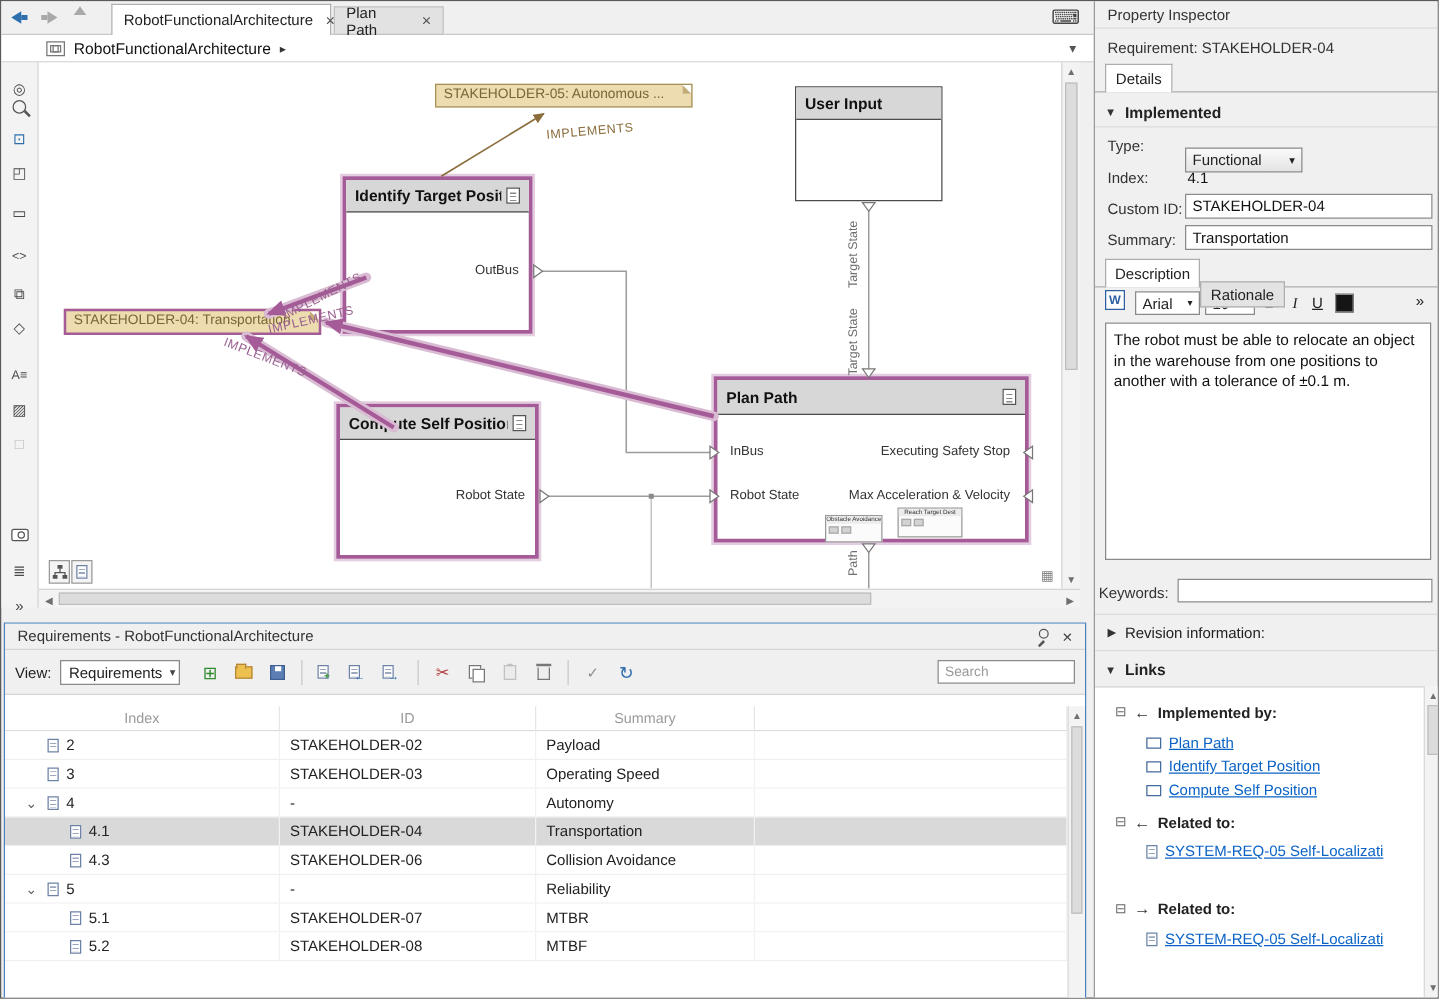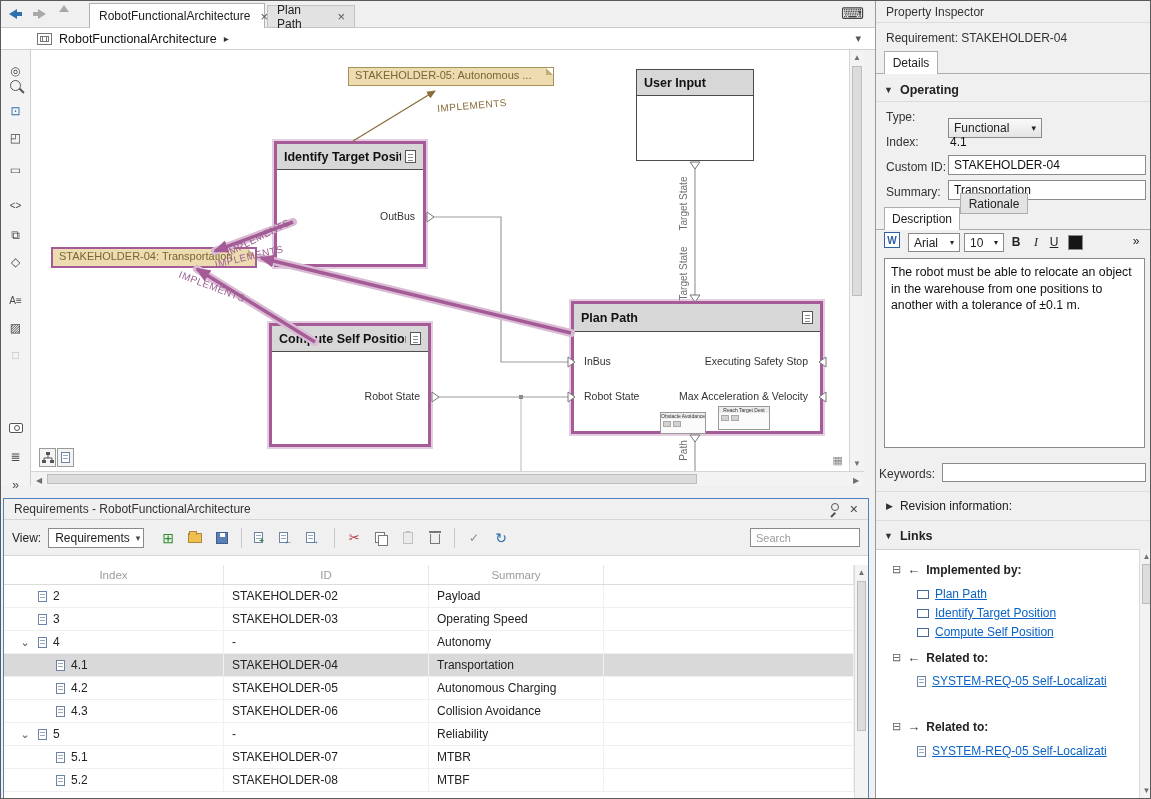--- a/index.html
+++ b/index.html
@@ -466,33 +466,20 @@
             <span>STAKEHOLDER-04</span>
           </div>
         <div class="c3">
             <span>Transportation</span>
           </div>
           <div></div>
       </div>
       <div class="trow">
         <div class="c1 pad2">
             <span class="i-doc"></span>
-            <span>4.2</span>
-          </div>
-        <div class="c2">
-            <span>STAKEHOLDER-05</span>
-          </div>
-        <div class="c3">
-            <span>Autonomous Charging</span>
-          </div>
-          <div></div>
-      </div>
-      <div class="trow">
-        <div class="c1 pad2">
-            <span class="i-doc"></span>
             <span>4.3</span>
           </div>
         <div class="c2">
             <span>STAKEHOLDER-06</span>
           </div>
         <div class="c3">
             <span>Collision Avoidance</span>
           </div>
           <div></div>
       </div>
@@ -549,41 +536,41 @@
     <span class="ilabel" style="left:10px; top:4px;">Property Inspector</span>
     <div class="hline" style="top:21px;"></div>
     <span class="ilabel" style="left:10px; top:30px;">Requirement: STAKEHOLDER-04</span>
     <div class="hline" style="top:72px; background:#adadad;"></div>
     <div class="itab" style="left:8px; top:50px; width:54px; height:23px;">
       <span>Details</span>
     </div>
 
     <div class="sechdr" style="left:8px; top:82px;">
       <span class="tri">▼</span>
-      <span class="sectxt">Operating</span>
+      <span class="sectxt">Implemented</span>
     </div>
     <div class="hline" style="top:100px;"></div>
 
     <span class="ilabel" style="left:10px; top:109px;">Type:</span>
     <div class="gcombo" style="left:72px; top:105px; width:94px; height:20px;margin-top:12px;">
       <span>Functional</span>
       <span class="ca" style="font-size:9px;">▾</span>
     </div>
     <span class="ilabel" style="left:10px; top:134px;">Index:</span>
     <span class="ival" style="left:74px; top:134px;">4.1</span>
     <span class="ilabel" style="left:10px; top:159px;">Custom ID:</span>
     <input class="iinput" style="left: 72px; top: 154px; width: 198px;" value="STAKEHOLDER-04">
     <span class="ilabel" style="left:10px; top:184px;">Summary:</span>
     <input class="iinput" style="left: 72px; top: 179px; width: 198px;" value="Transportation">
 
     <div class="hline" style="top:228px; background:#adadad;"></div>
     <div class="itab" style="left:8px; top:206px; width:76px; height:23px;">
       <span>Description</span>
     </div>
-    <div class="itab idle" style="left:84px; top:192px; width:68px; height:21px;">
+    <div class="itab idle" style="left:84px; top:224px; width:68px; height:21px;">
       <span>Rationale</span>
     </div>
 
     <div class="abs" style="left:8px; top:231px;">
         <span class="i-word">W</span>
       </div>
     <div class="gcombo" style="left:32px; top:232px; width:52px; height:19px; background:#fff;">
       <span style="overflow:hidden;">Arial</span>
       <span class="ca" style="font-size:8px;">▾</span>
     </div>

